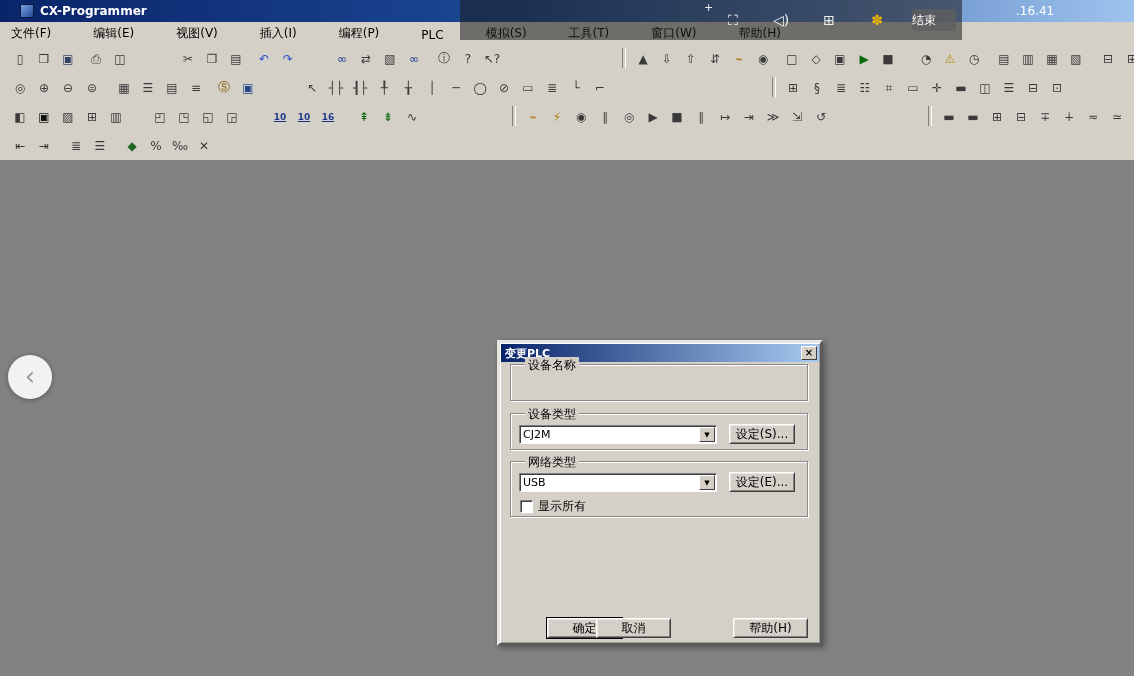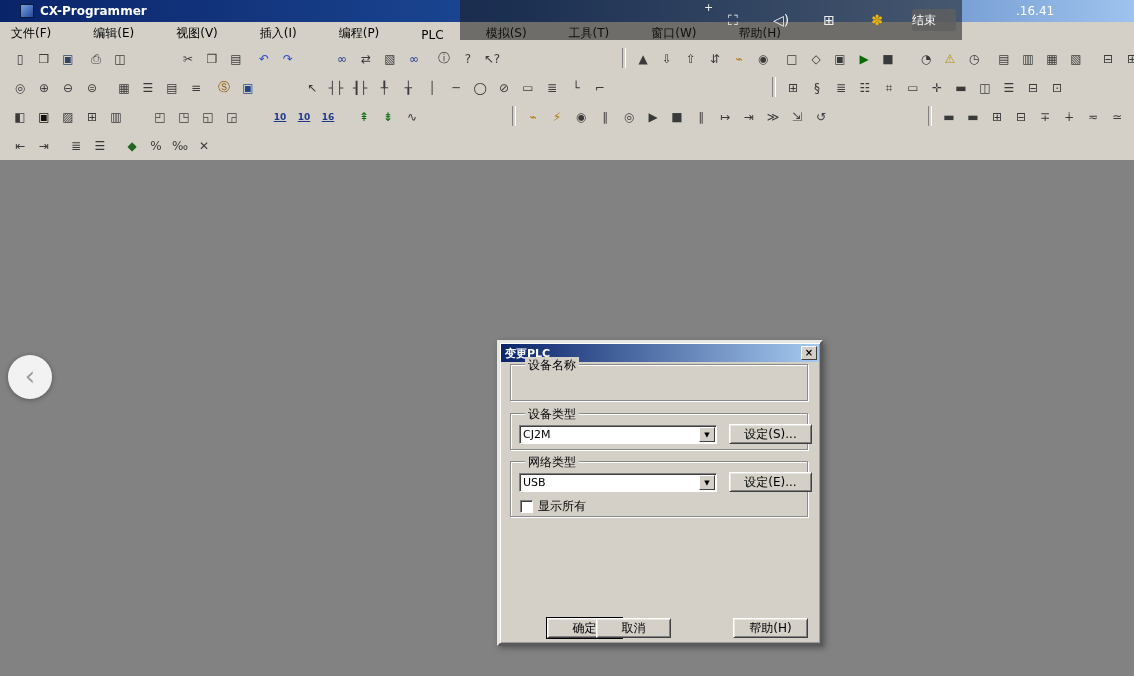--- a/index.html
+++ b/index.html
@@ -66,21 +66,21 @@
   .sel-text{background:#0a246a;color:#fff;font-size:12px;padding:0 1px;line-height:13px;}
   .combo{position:absolute;left:8px;top:11px;width:198px;height:19px;background:#fff;border:1px solid;
     border-color:#808080 #fff #fff #808080;box-shadow:inset 1px 1px 0 #404040;box-sizing:border-box;}
   .combo-text{position:absolute;left:3px;top:2px;font-size:11px;color:#000;}
   .combo-btn{position:absolute;right:1px;top:1px;bottom:1px;width:16px;background:#d4d0c8;border:1px solid;
     border-color:#fff #404040 #404040 #fff;font-size:7px;display:flex;align-items:center;justify-content:center;
     box-sizing:border-box;color:#000;}
   .win-btn{background:#d4d0c8;border:1px solid;border-color:#fff #404040 #404040 #fff;
     box-shadow:inset 1px 1px 0 #e8e6e0,inset -1px -1px 0 #808080;font-size:12px;font-family:inherit;
     padding:0;color:#000;box-sizing:border-box;}
-  .settings-btn{position:absolute;left:218px;top:10px;width:83px;height:20px;}
+  .settings-btn{position:absolute;left:218px;top:10px;width:66px;height:20px;}
   .check-row{position:absolute;left:9px;top:36px;display:flex;align-items:center;justify-content:space-between;}
   .checkbox{width:13px;height:13px;background:#fff;border:1px solid;border-color:#808080 #fff #fff #808080;
     box-shadow:inset 1px 1px 0 #404040;box-sizing:border-box;}
   .check-label{margin-left:5px;font-size:12px;color:#000;}
   .comment-box{position:absolute;left:6px;top:11px;width:286px;height:64px;background:#fff;border:1px solid;
     border-color:#808080 #fff #fff #808080;box-shadow:inset 1px 1px 0 #404040;box-sizing:border-box;}
   .comment-text{position:absolute;left:3px;top:2px;font-size:12px;color:#000;}
   .vscroll{position:absolute;top:1px;right:1px;bottom:1px;width:16px;background:#ece9e2;}
   .scroll-btn{position:absolute;left:0;width:16px;height:15px;background:#d4d0c8;border:1px solid;
     border-color:#fff #404040 #404040 #fff;font-size:6px;display:flex;align-items:center;justify-content:center;

